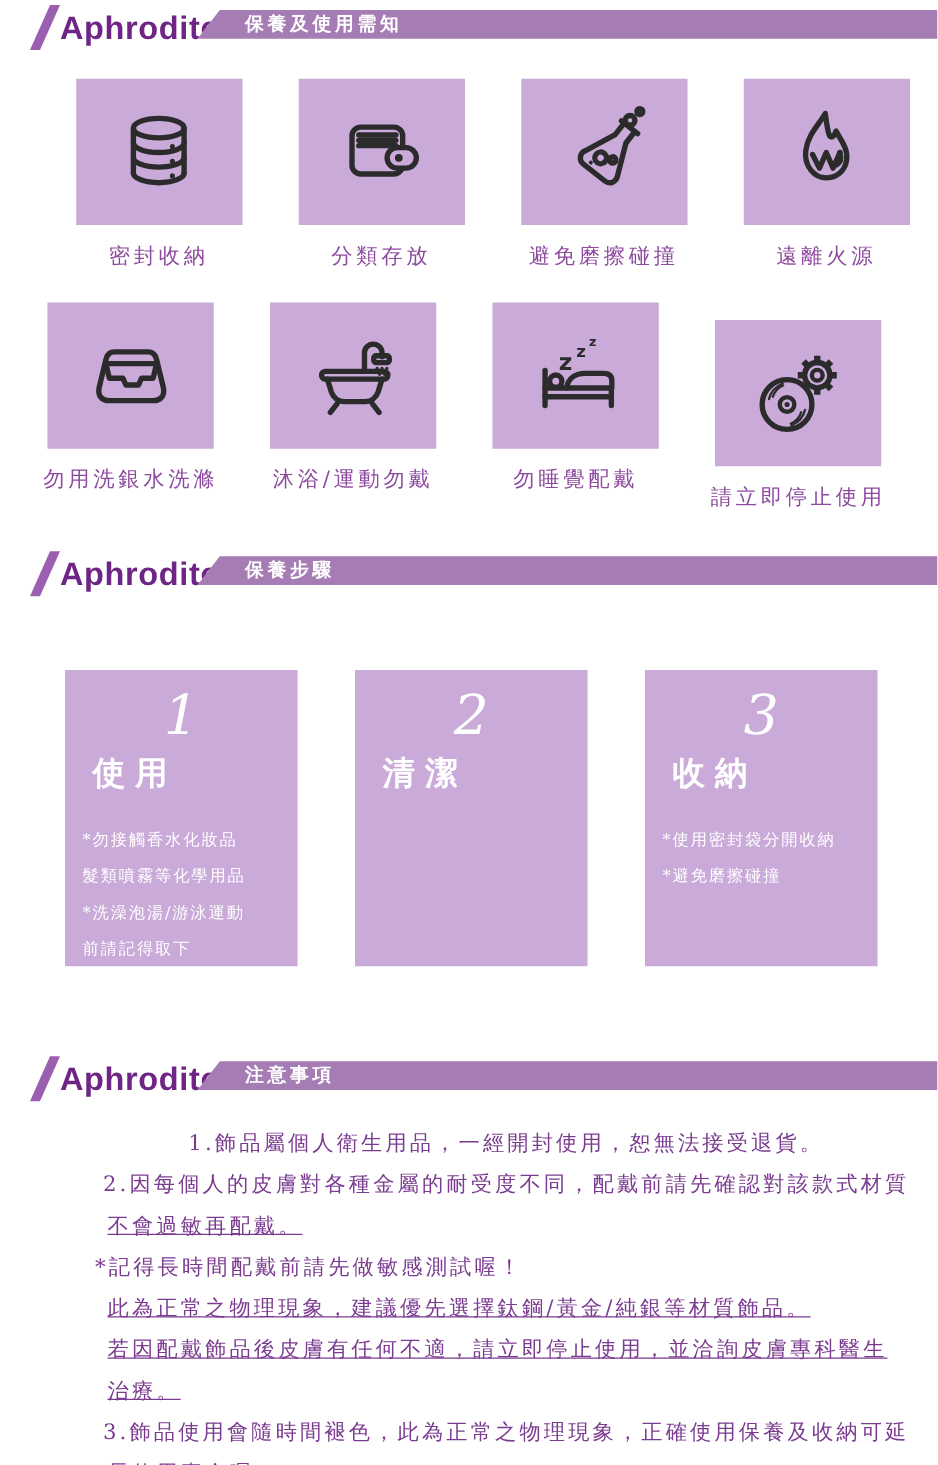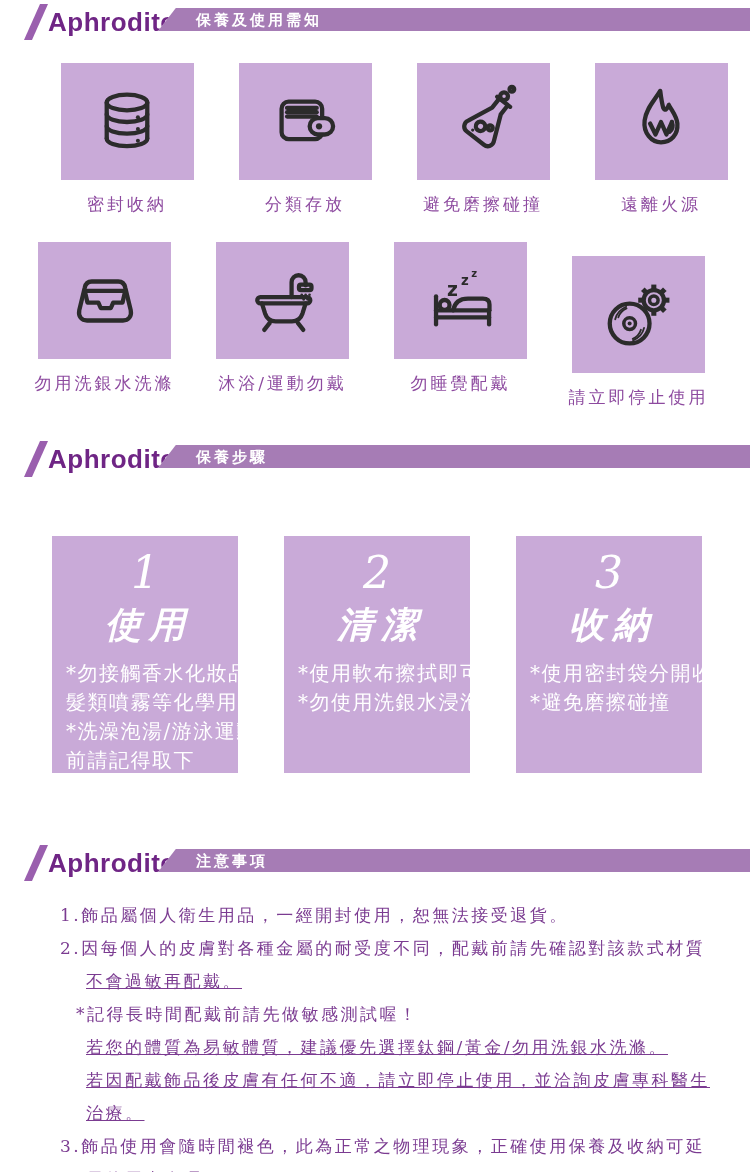--- a/index.html
+++ b/index.html
@@ -40,29 +40,29 @@
   .tile-label{margin-top:13px;display:flex;justify-content:center;white-space:nowrap;
               color:var(--label_text,#8d4a9f);font-size:17px;letter-spacing:3px;}
   .drop14{margin-top:14px;}
 
   
   .steps-row{display:flex;gap:46px;margin-left:52px;margin-top:55px;}
   .step-card{width:186px;height:237px;flex:none;background:var(--tile_bg,#c9aad8);
              color:var(--step_text,#fff);box-sizing:border-box;padding:14px 14px 0;}
   .step-num{text-align:center;font-size:44px;line-height:1.05;font-style:italic;
             font-family:"DejaVu Serif",serif;}
-  .step-title{text-align:center;font-size:36px;font-weight:bold;letter-spacing:8px;
-              text-indent:8px;margin-top:5px;white-space:nowrap;font-style:italic;}
-  .step-notes{margin-top:9px;font-size:20px;letter-spacing:1.5px;line-height:29px;white-space:nowrap;}
+  .step-title{text-align:left;font-size:26px;font-weight:bold;letter-spacing:8px;
+              text-indent:8px;margin-top:5px;white-space:nowrap;}
+  .step-notes{margin-top:22px;font-size:13px;letter-spacing:1.5px;line-height:29px;white-space:nowrap;}
 
   
   .notices{margin-top:14px;color:var(--body_text,#7b3b91);font-size:17px;
            letter-spacing:2.5px;line-height:33px;}
   .n-line{white-space:nowrap;}
-  .n0{margin-left:60px;}
+  .n0{margin-left:60px;text-align:center;}
   .n1{margin-left:86px;text-decoration:underline;}
   .nstar{margin-left:76px;}
 
   .mt-h2{margin-top:28px;}
   .mt-h3{margin-top:68px;}
 </style>
 </head>
 <body>
 
 <div class="page">
@@ -224,24 +224,20 @@
       <div class="step-notes">
         <div class="note">*勿接觸香水化妝品</div>
         <div class="note">髮類噴霧等化學用品</div>
         <div class="note">*洗澡泡湯/游泳運動</div>
         <div class="note">前請記得取下</div>
       </div>
     </div>
     <div class="step-card">
       <div class="step-num">2</div>
       <div class="step-title">清潔</div>
-      <div class="step-notes">
-        <div class="note">*使用軟布擦拭即可</div>
-        <div class="note">*勿使用洗銀水浸泡</div>
-      </div>
     </div>
     <div class="step-card">
       <div class="step-num">3</div>
       <div class="step-title">收納</div>
       <div class="step-notes">
         <div class="note">*使用密封袋分開收納</div>
         <div class="note">*避免磨擦碰撞</div>
       </div>
     </div>
   </div>
@@ -254,20 +250,20 @@
       <span class="slash"></span>
     </div>
     <span class="header-title">注意事項</span>
   </div>
 
   <div class="notices">
     <div class="n-line n0">1.飾品屬個人衛生用品，一經開封使用，恕無法接受退貨。</div>
     <div class="n-line n0">2.因每個人的皮膚對各種金屬的耐受度不同，配戴前請先確認對該款式材質</div>
     <div class="n-line n1">不會過敏再配戴。</div>
     <div class="n-line nstar">*記得長時間配戴前請先做敏感測試喔！</div>
-    <div class="n-line n1">若您的體質為易敏體質，建議優先選擇鈦鋼/黃金/勿用洗銀水洗滌。</div>
+    <div class="n-line n1">此為正常之物理現象，建議優先選擇鈦鋼/黃金/純銀等材質飾品。</div>
     <div class="n-line n1">若因配戴飾品後皮膚有任何不適，請立即停止使用，並洽詢皮膚專科醫生</div>
     <div class="n-line n1">治療。</div>
     <div class="n-line n0">3.飾品使用會隨時間褪色，此為正常之物理現象，正確使用保養及收納可延</div>
     <div class="n-line n1">長使用壽命喔！</div>
   </div>
 
 </div>
 
 </body></html>

